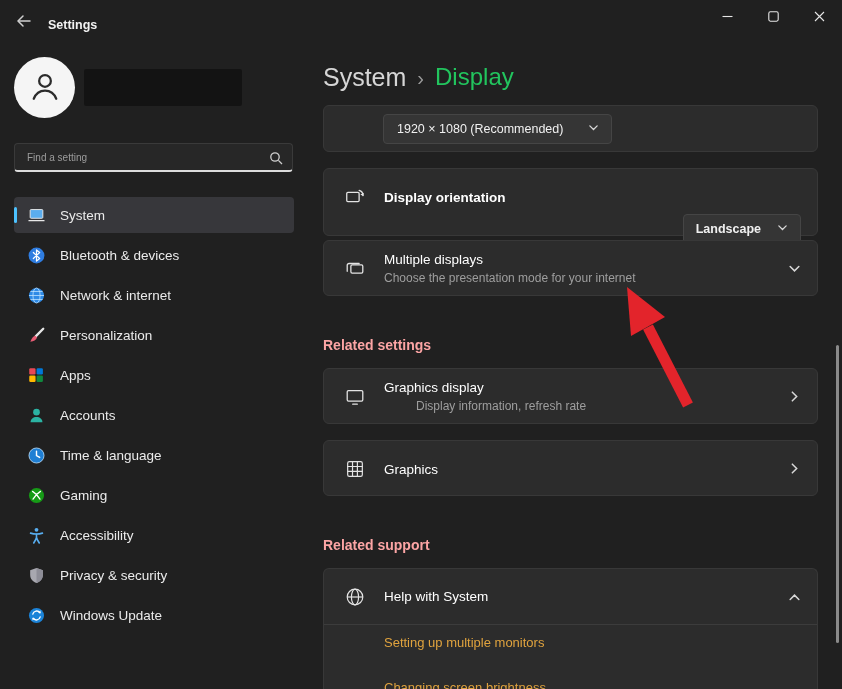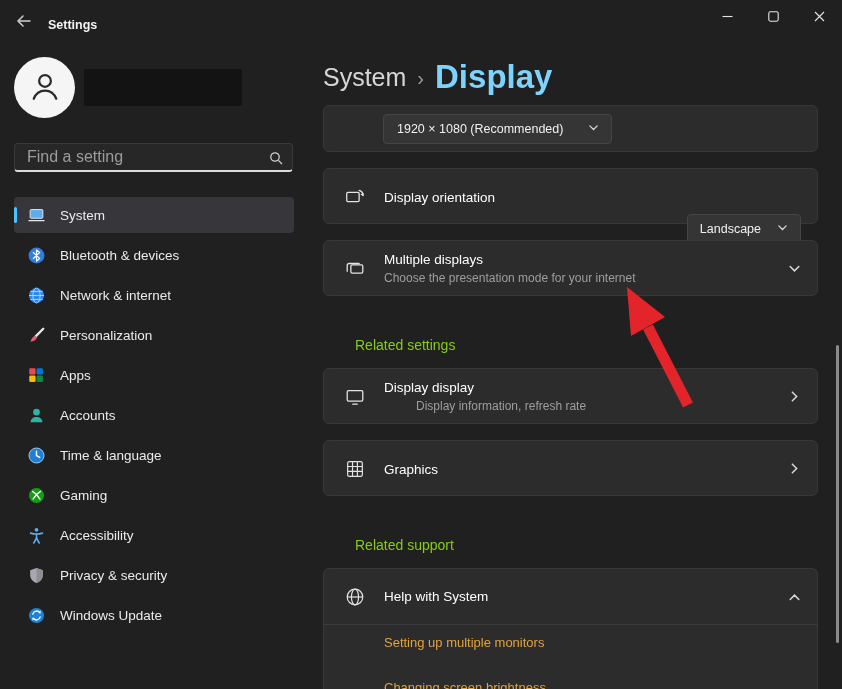--- a/index.html
+++ b/index.html
@@ -11,42 +11,42 @@
   }
   
   .back-btn{position:absolute;left:10px;top:10px;width:28px;height:26px;display:flex;align-items:center;justify-content:center;border-radius:4px;}
   .app-title{position:absolute;left:48px;top:18px;font-size:12.5px;font-weight:700;color:#f2f2f2;}
   .win-controls{position:absolute;right:0;top:0;display:flex;}
   .win-btn{width:46px;height:33px;display:flex;align-items:center;justify-content:center;}
   
   .avatar{position:absolute;left:14px;top:57px;width:61px;height:61px;border-radius:50%;background:#f5f5f5;display:flex;align-items:center;justify-content:center;}
   .name-redact{position:absolute;left:84px;top:69px;width:158px;height:37px;background:#131313;border-radius:2px;}
   .searchbox{position:absolute;left:14px;top:143px;width:279px;height:29px;background:#272727;border:1px solid #3a3a3a;border-bottom:2px solid #dcdcdc;border-radius:4px;box-sizing:border-box;}
-  .searchbox input{position:absolute;left:0;top:0;width:100%;height:100%;background:transparent;border:none;outline:none;color:#ffffff;font-size:16px;padding:0 30px 0 12px;box-sizing:border-box;font-family:"Liberation Sans", sans-serif;}
+  .searchbox input{position:absolute;left:0;top:0;width:100%;height:100%;background:transparent;border:none;outline:none;color:#ffffff;font-size:10px;padding:0 30px 0 12px;box-sizing:border-box;font-family:"Liberation Sans", sans-serif;}
   .searchbox input::placeholder{color:#9c9c9c;}
   .search-glyph{position:absolute;right:9px;top:7px;}
   .nav{position:absolute;left:14px;top:197px;width:280px;}
   .nav-item{position:relative;height:36px;margin-bottom:4px;border-radius:4px;display:flex;align-items:center;padding-left:12px;box-sizing:border-box;cursor:default;}
   .nav-item.selected{background:#37373b;}
   .nav-pill{position:absolute;left:0;top:10px;width:3px;height:16px;border-radius:2px;background:#4cc2ff;}
   .nav-icon{width:20px;height:20px;margin-right:14px;display:flex;align-items:center;justify-content:center;}
   .nav-label{font-size:13.5px;color:#ebebeb;white-space:nowrap;}
   
   .breadcrumb{position:absolute;left:323px;top:57px;height:40px;display:flex;align-items:center;gap:11px;}
   .bc-parent{font-size:25px;font-weight:400;color:#d6d6d6;}
   .bc-sep{font-size:20px;color:#9a9a9a;padding-top:2px;}
-  .bc-current{font-size:33px;font-weight:700;color:#7dd3fc;}
+  .bc-current{font-size:24px;font-weight:400;color:#22c55e;}
   .card{position:absolute;left:323px;width:495px;background:#2c2c2c;border:1px solid #383838;border-radius:6px;box-sizing:border-box;}
   .row-icon{position:absolute;left:20px;top:17px;width:22px;height:22px;}
   .row-title{position:absolute;left:60px;font-size:13.5px;color:#ffffff;white-space:nowrap;}
   .row-sub{position:absolute;left:60px;font-size:12px;color:#9e9e9e;white-space:nowrap;}
   .row-title.center{top:0;height:100%;display:flex;align-items:center;}
   .chev{position:absolute;right:16px;top:50%;transform:translateY(-50%);width:14px;height:14px;display:flex;align-items:center;justify-content:center;}
   .dropdown{display:flex;align-items:center;justify-content:space-between;gap:16px;background:#353535;border:1px solid #454545;border-radius:4px;padding:0 12px;height:30px;box-sizing:border-box;font-size:12.5px;color:#f0f0f0;white-space:nowrap;}
-  .section-h{position:absolute;left:323px;font-size:14px;font-weight:400;color:#84cc16;margin-left:32px;}
+  .section-h{position:absolute;left:323px;font-size:14px;font-weight:700;color:#fca5a5;}
   .help-expanded{position:absolute;left:0;right:0;top:55px;bottom:0;border-top:1px solid #3c3c3c;}
   .help-link{position:absolute;left:60px;font-size:13px;color:#e0a33e;white-space:nowrap;cursor:pointer;}
   .scrollbar{position:absolute;right:3px;top:345px;width:3px;height:298px;background:#8a8a8a;border-radius:2px;}
   .annot-arrow{position:absolute;left:600px;top:275px;pointer-events:none;z-index:50;}
 </style>
 </head>
 <body>
 
 <div class="screen">
 
@@ -228,21 +228,21 @@
 
   <div class="card" style="top:105px;height:47px;">
     <div class="dropdown" style="position:absolute;left:59px;top:8px;width:229px;padding-left:13px;">
       <span>1920 × 1080 (Recommended)</span>
       <span><svg width="11" height="11" viewBox="0 0 12 12" fill="none" stroke="#d8d8d8" stroke-width="1.4" stroke-linecap="round">
             <path d="M2 4.2 L6 8.2 L10 4.2"></path>
           </svg></span>
     </div>
   </div>
 
-  <div class="card" style="top:168px;height:56px;">
+  <div class="card" style="top:168px;height:68px;font-weight:bold;">
     <span class="row-icon">
       <svg width="22" height="22" viewBox="0 0 24 24" fill="none" stroke="#e4e4e4" stroke-width="1.4" stroke-linecap="round">
           <rect x="3" y="7" width="13.5" height="10" rx="1.2"></rect>
           <path d="M20.8 10.5 A6 6 0 0 0 16.5 4.8"></path>
           <path d="M21.6 7.4 L20.9 10.8 L17.8 9.4" fill="#e4e4e4" stroke="none"></path>
         </svg>
     </span>
     <span class="row-title center" style="height:56px;">Display orientation</span>
     <div class="dropdown" style="position:absolute;right:16px;top:13px;min-width:108px;margin-top:32px;">
       <span>Landscape</span>
@@ -270,21 +270,21 @@
 
   <div class="section-h" style="top:337px;">Related settings</div>
 
   <div class="card" style="top:368px;height:56px;">
     <span class="row-icon">
       <svg width="22" height="22" viewBox="0 0 24 24" fill="none" stroke="#e4e4e4" stroke-width="1.4" stroke-linecap="round">
           <rect x="3.5" y="5" width="17" height="11.5" rx="1.4"></rect>
           <path d="M9.5 19.8 H14.5"></path>
         </svg>
     </span>
-    <span class="row-title" style="top:11px;">Display display</span>
+    <span class="row-title" style="top:11px;">Graphics display</span>
     <span class="row-sub" style="top:30px;margin-left:32px;">Display information, refresh rate</span>
     <span class="chev">
         <svg width="13" height="13" viewBox="0 0 12 12" fill="none" stroke="#d8d8d8" stroke-width="1.4" stroke-linecap="round">
           <path d="M4 2 L8 6 L4 10"></path>
         </svg>
       </span>
   </div>
 
   <div class="card" style="top:440px;height:56px;">
     <span class="row-icon">

